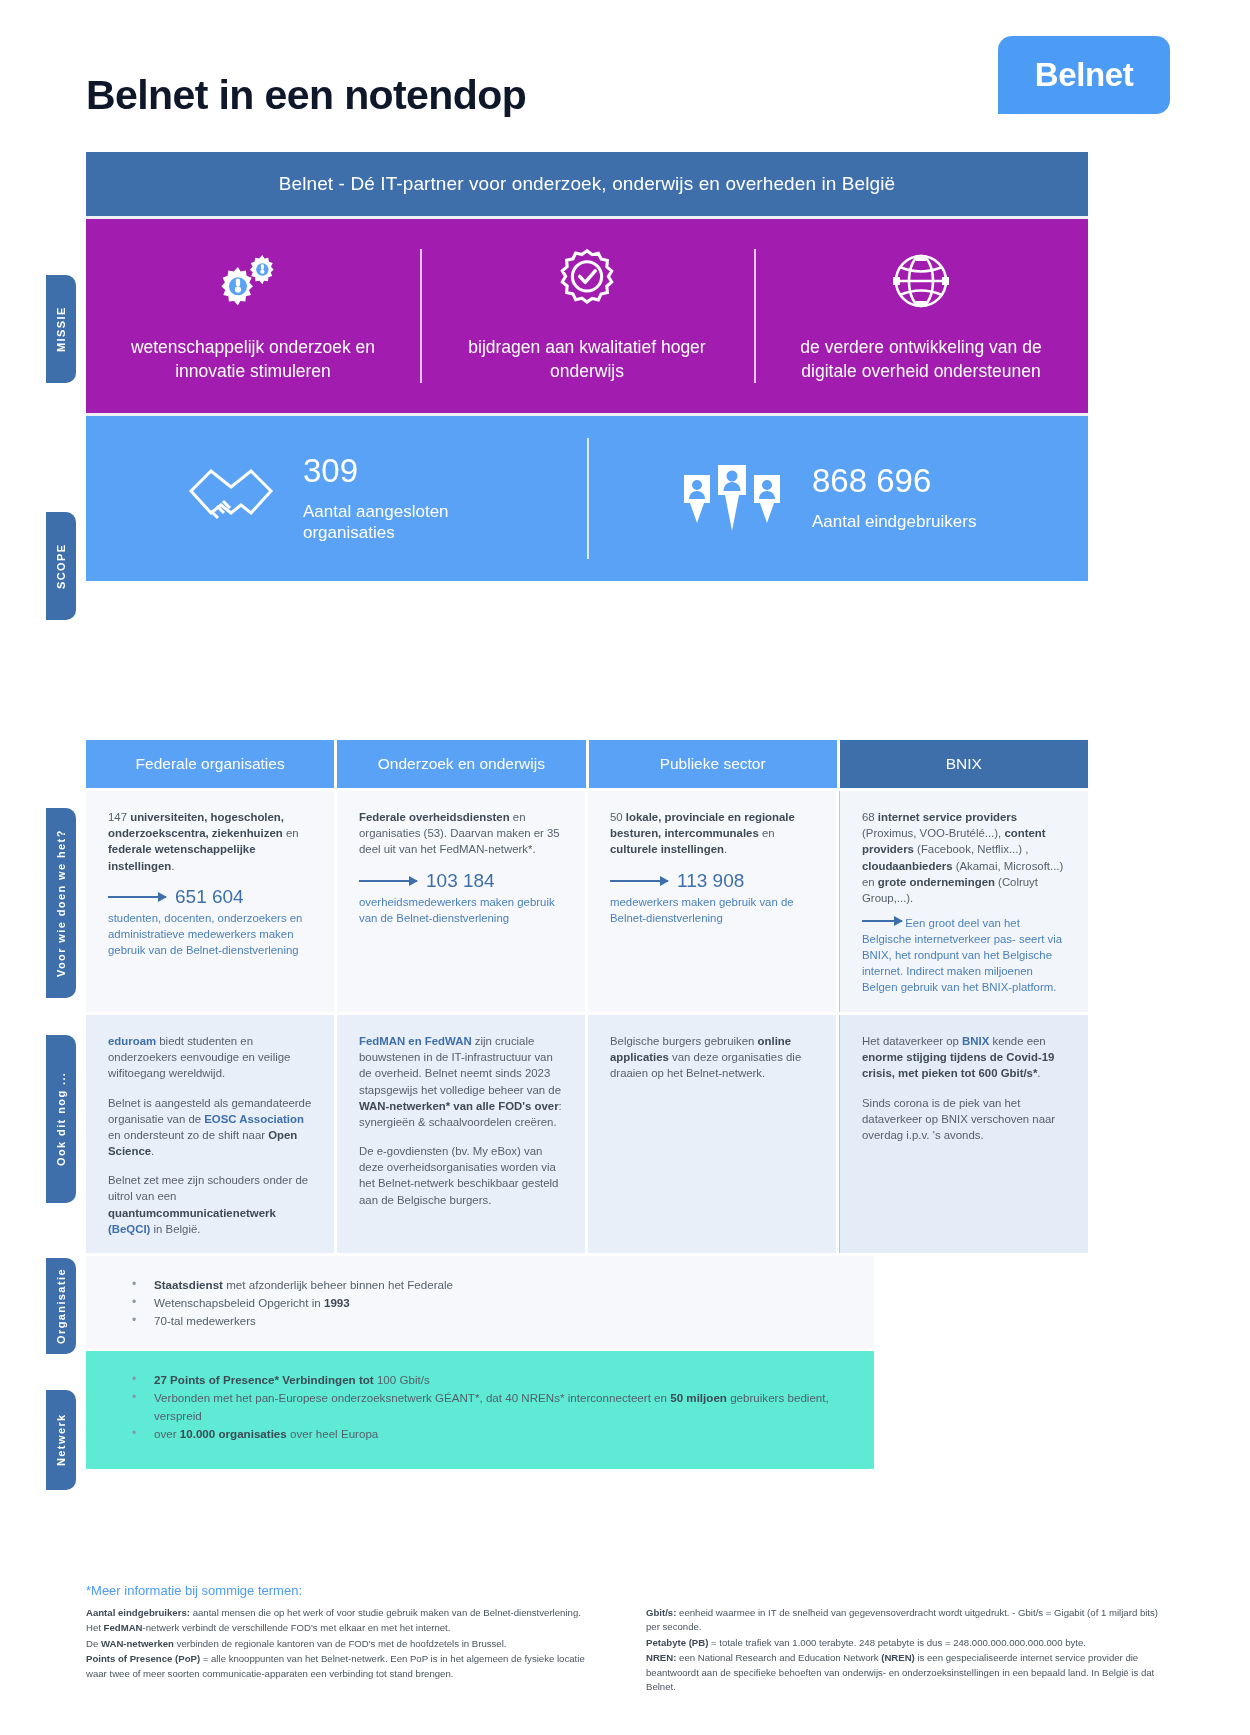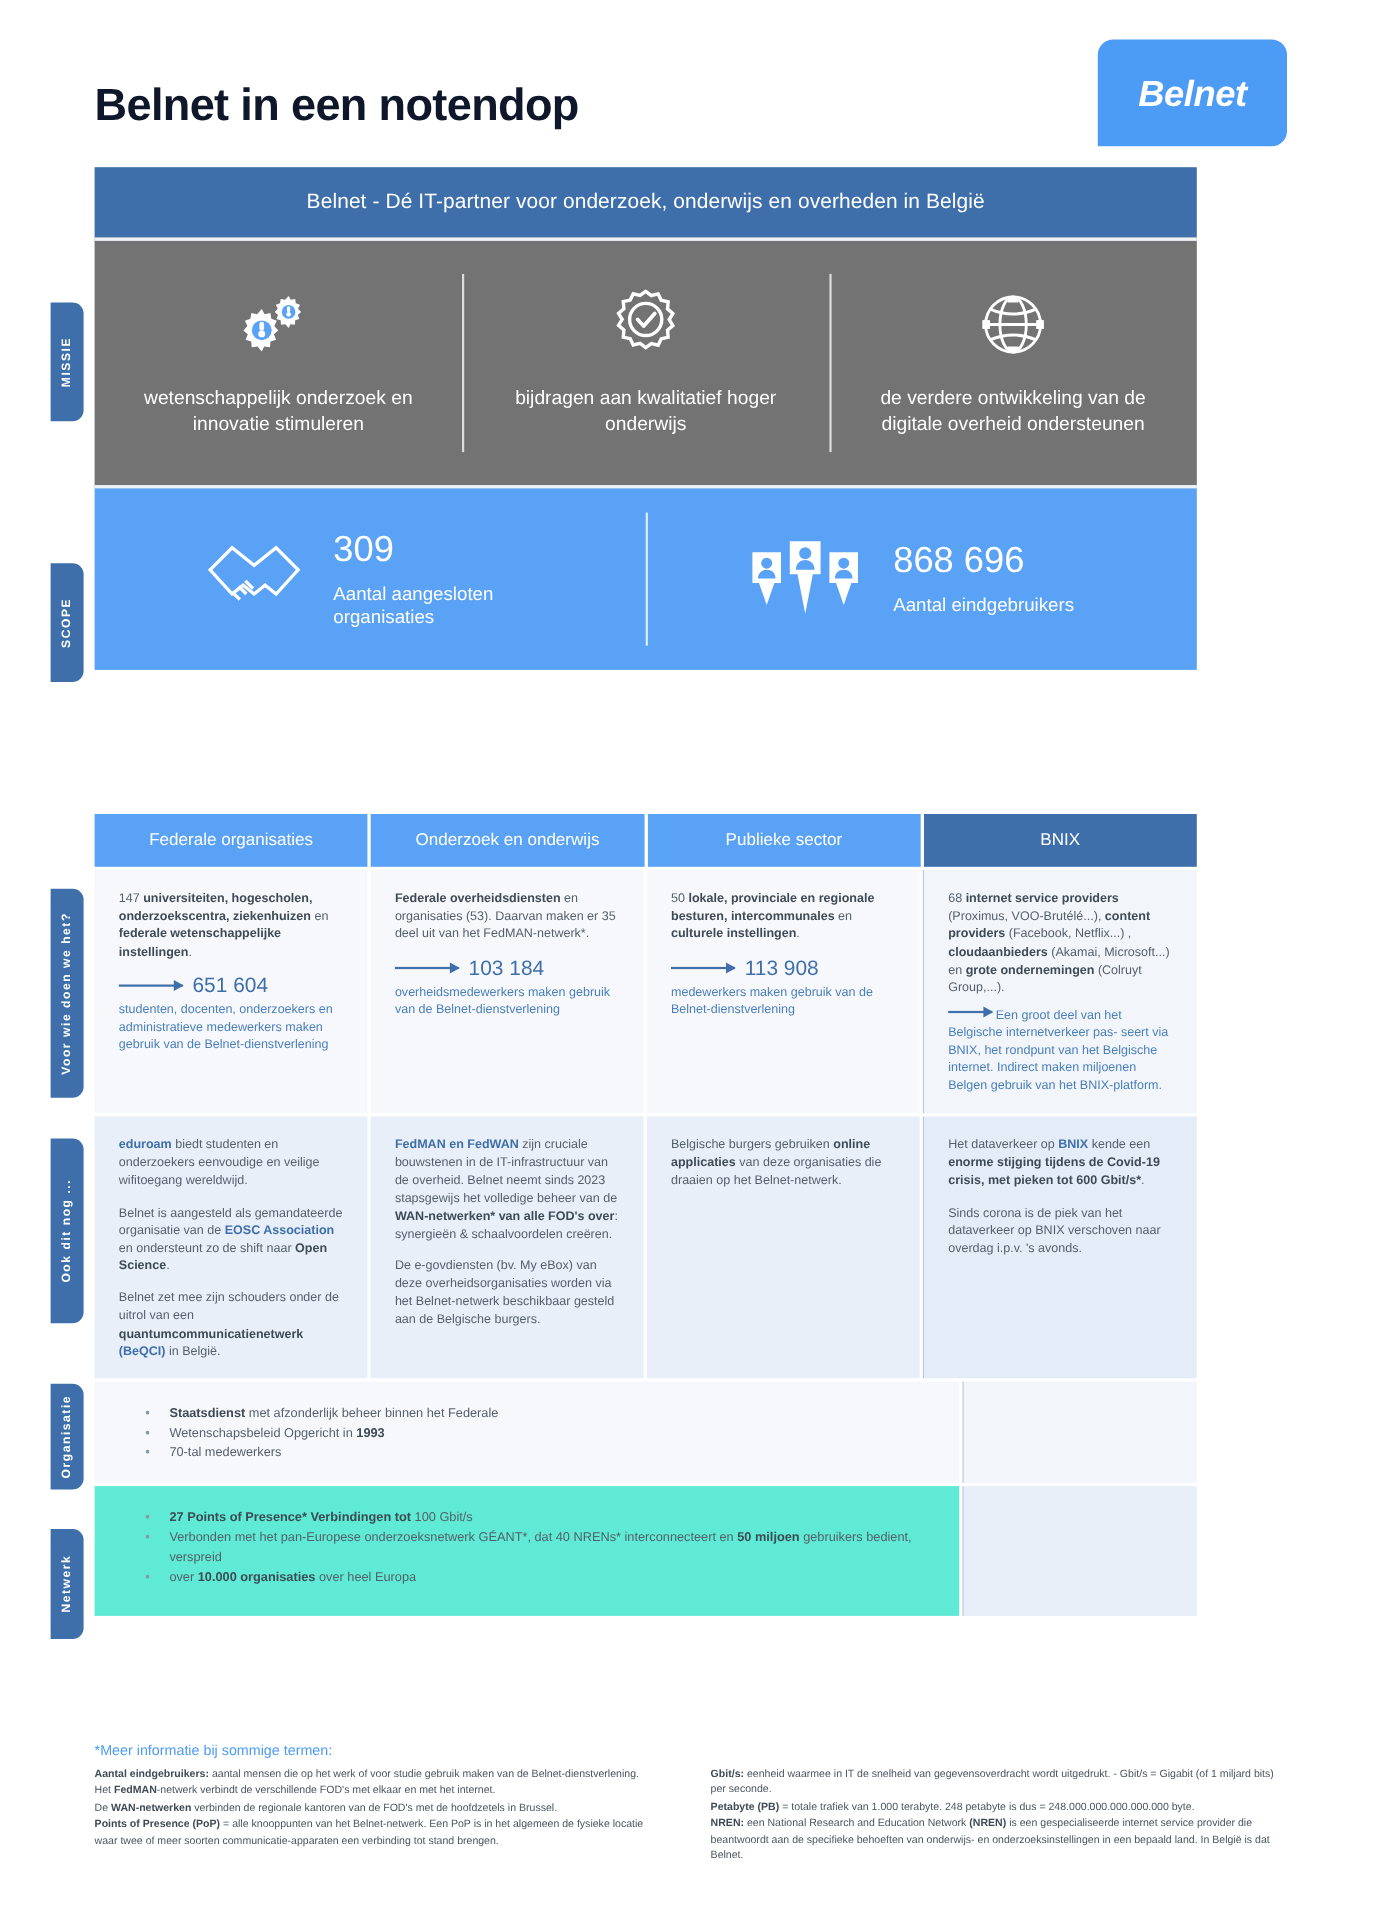--- a/index.html
+++ b/index.html
@@ -12,23 +12,23 @@
   .page { position: relative; width: 1250px; height: 1735px; overflow: hidden; }
 
   
   .hdr-title {
     position: absolute; left: 86px; top: 72px;
     font-size: 41px; font-weight: bold; letter-spacing: -0.6px;
     color: #0f172a;
   }
   .logo {
     position: absolute; right: 80px; top: 36px;
-    width: 172px; height: 97px; background: #4c9bf5;
+    width: 172px; height: 78px; background: #4c9bf5;
     border-radius: 14px 14px 14px 0;
-    display: flex; align-items: center; justify-content: center; font-style: italic;
+    display: flex; align-items: center; justify-content: center;
   }
   .logo-text { color: #fff; font-size: 33px; font-weight: bold; letter-spacing: -0.4px; }
 
   
   .sidetab {
     position: absolute; background: #3e6fab; color: #fff;
     border-radius: 10px 0 0 10px;
     display: flex; align-items: center; justify-content: center;
     writing-mode: vertical-rl; transform: rotate(180deg);
     font-size: 11px; font-weight: bold; letter-spacing: 1.4px;
@@ -36,21 +36,21 @@
   }
 
   
   .panel { position: absolute; left: 86px; top: 152px; width: 1002px; }
   .banner {
     background: #3e6fab; color: #fff; height: 64px;
     display: flex; align-items: center; justify-content: center;
     font-size: 19px; letter-spacing: 0.1px;
   }
   .missie {
-    background: #737373; height: 225px; display: flex; align-items: stretch;
+    background: #a21caf; height: 197px; display: flex; align-items: stretch;
     border-top: 3px solid #eef2f7;
     justify-content: space-between;
   }
   .missie-col {
     flex: 1; display: flex; flex-direction: column;
     align-items: center; justify-content: center; padding: 0 18px;
     position: relative;
   }
   .missie-col + .missie-col::before {
     content: ""; position: absolute; left: 0; top: 30px; bottom: 30px;
@@ -106,21 +106,21 @@
   .arrow::after {
     content: ""; position: absolute; right: -1px; top: -4px;
     border-left: 9px solid #3e6fab;
     border-top: 5px solid transparent; border-bottom: 5px solid transparent;
   }
   .arrow.sm { width: 40px; }
   .bignum { color: #3e6fab; font-size: 19px; line-height: 1; }
   .subtxt { color: #4a7fbb; font-size: 11.4px; line-height: 1.4; }
   .pgap { margin-top: 13px; }
 
-  .fullrow { display: flex; margin-top: 3px; }
+  .fullrow { display: flex; margin-top: 3px; flex-direction: column; }
   .fullrow .body {
     padding: 20px 22px 18px 46px; font-size: 11.6px; line-height: 1.55;
     color: #555f6b;
   }
   ul.bul { list-style: none; }
   ul.bul li { position: relative; padding-left: 22px; }
   ul.bul li::before {
     content: "•"; position: absolute; left: 0; top: -1px; color: #8b97a5; font-size: 12px;
   }
 

